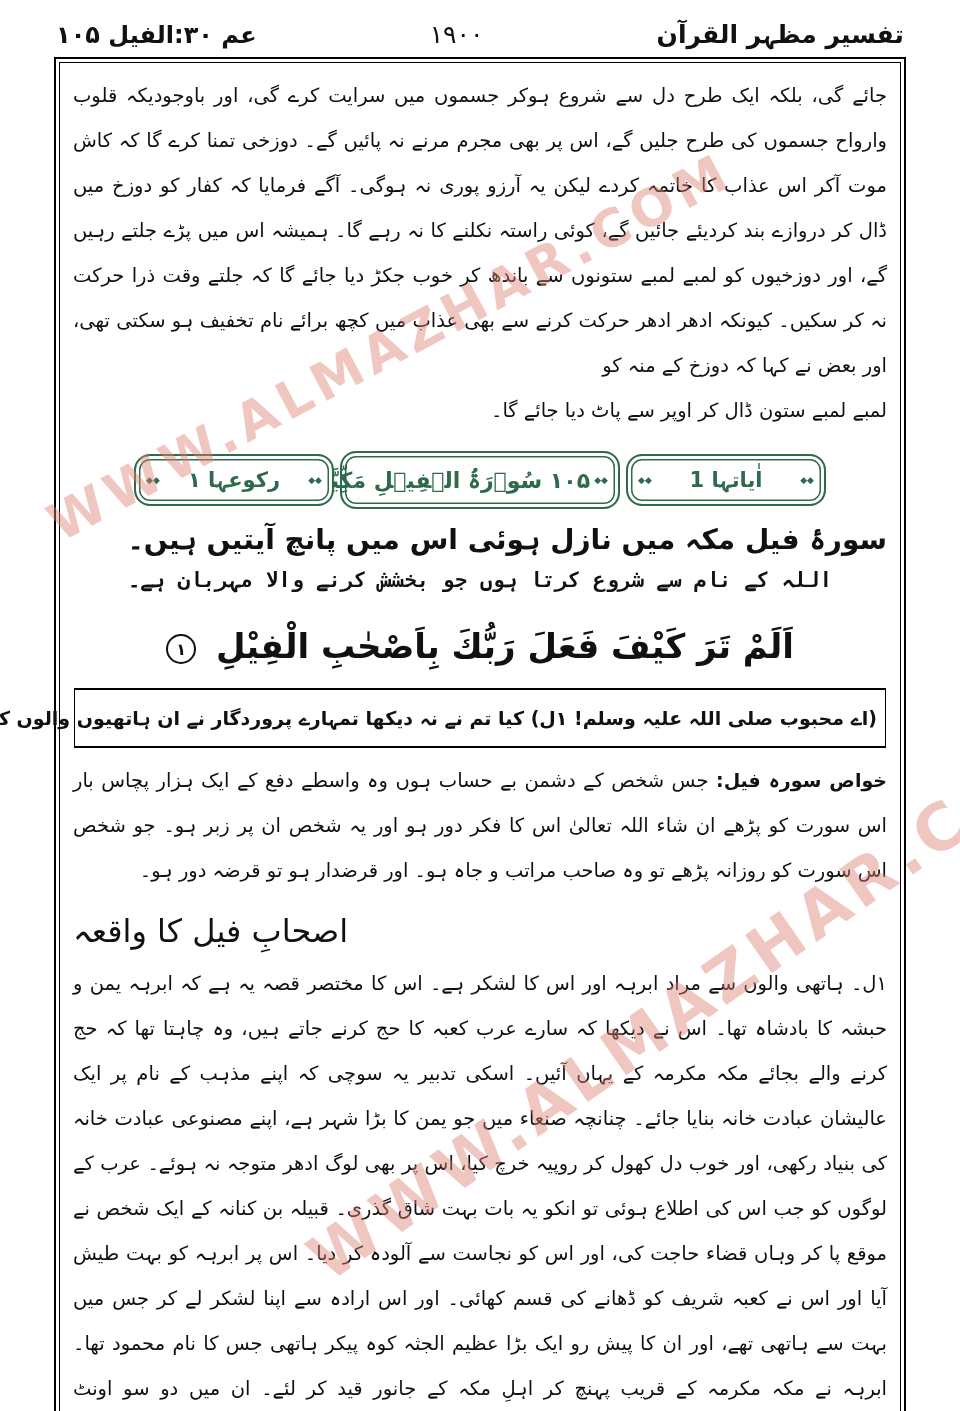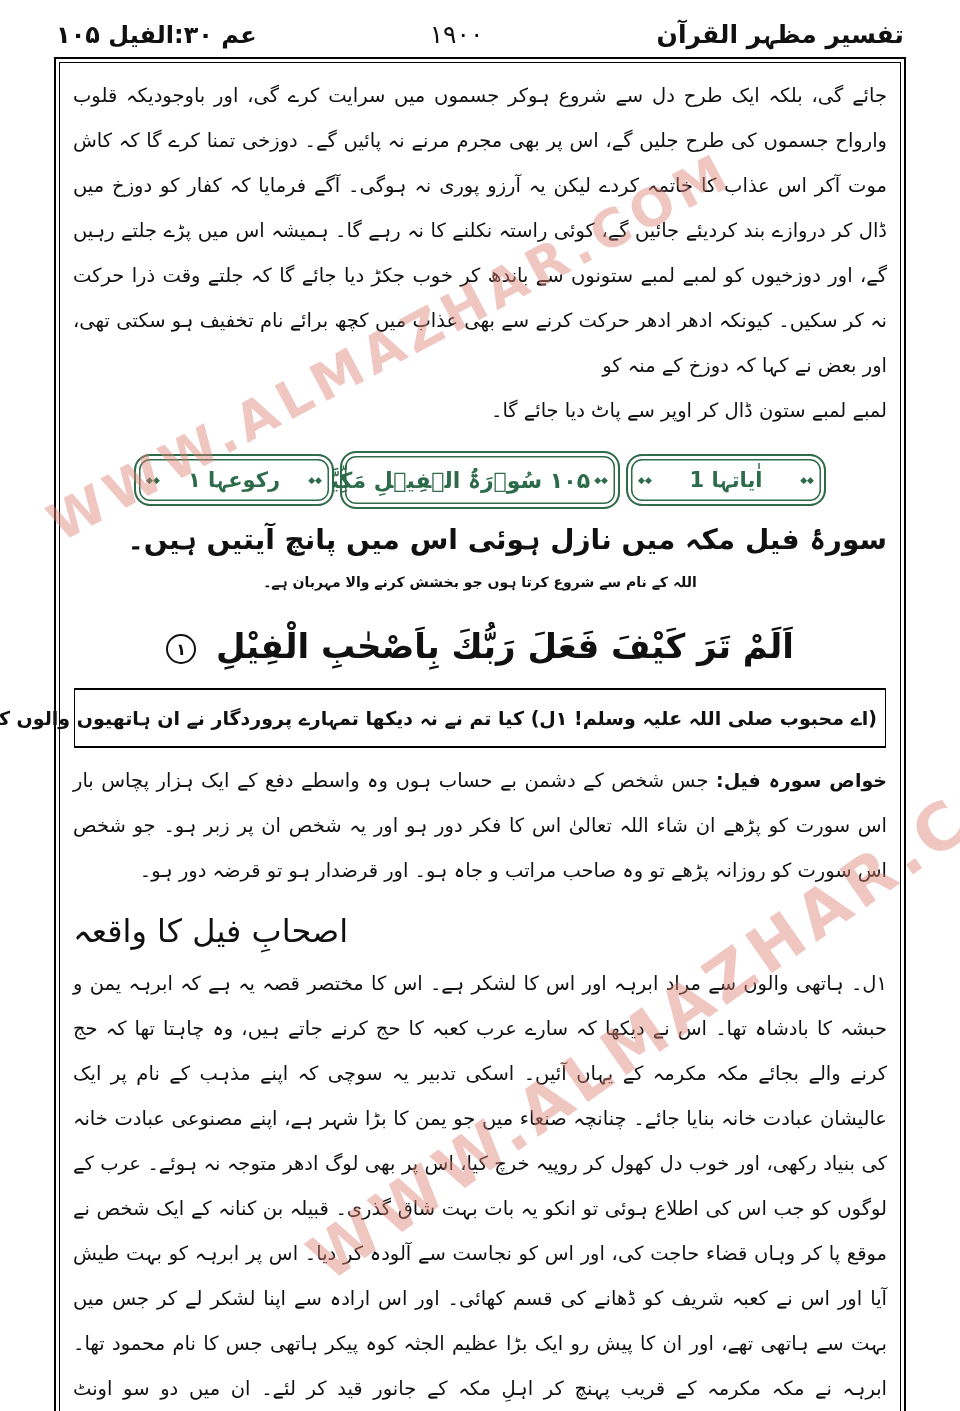--- a/index.html
+++ b/index.html
@@ -36,21 +36,21 @@
           display:flex; align-items:center; justify-content:space-between;
           padding:6px 10px; background:#fff; }
   .cart-side { width:200px; height:52px; font-size:21px; }
   .cart-mid  { width:280px; height:58px; font-size:22px; }
   .orn { font-size:9px; line-height:9px; color:var(--grn); display:inline-block; text-align:center; }
   .cart-label { flex:1; text-align:center; padding:0 4px; white-space:nowrap; }
 
   .note { margin-top:14px; font-size:28px; font-weight:bold; text-align:right; }
 
   .bism { text-align:center; font-size:44px; font-weight:bold; margin-top:14px; line-height:72px; direction:rtl; }
-  .bism-tr { text-align:center; font-size:14px; font-weight:bold; margin-top:6px; line-height:40px; }
+  .bism-tr { text-align:center; font-size:21px; font-weight:bold; margin-top:6px; line-height:40px;font-family:Liberation Mono, monospace; }
 
   .verse { text-align:center; font-size:34px; font-weight:bold; margin-top:12px; line-height:64px; direction:rtl; }
   .ayah-end { display:inline-block; border:2px solid #111; border-radius:50%;
               width:30px; height:30px; line-height:28px; font-size:16px; text-align:center;
               vertical-align:middle; margin-right:8px; font-weight:bold; }
 
   .tr-box { border-top:2.5px solid #000; border-bottom:2.5px solid #000;
             border-right:1px solid #000; border-left:1px solid #000;
             margin:10px 1px 0 1px; padding:11px 8px; text-align:center;
             font-size:19px; font-weight:bold; line-height:34px; direction:rtl; white-space:nowrap; }

